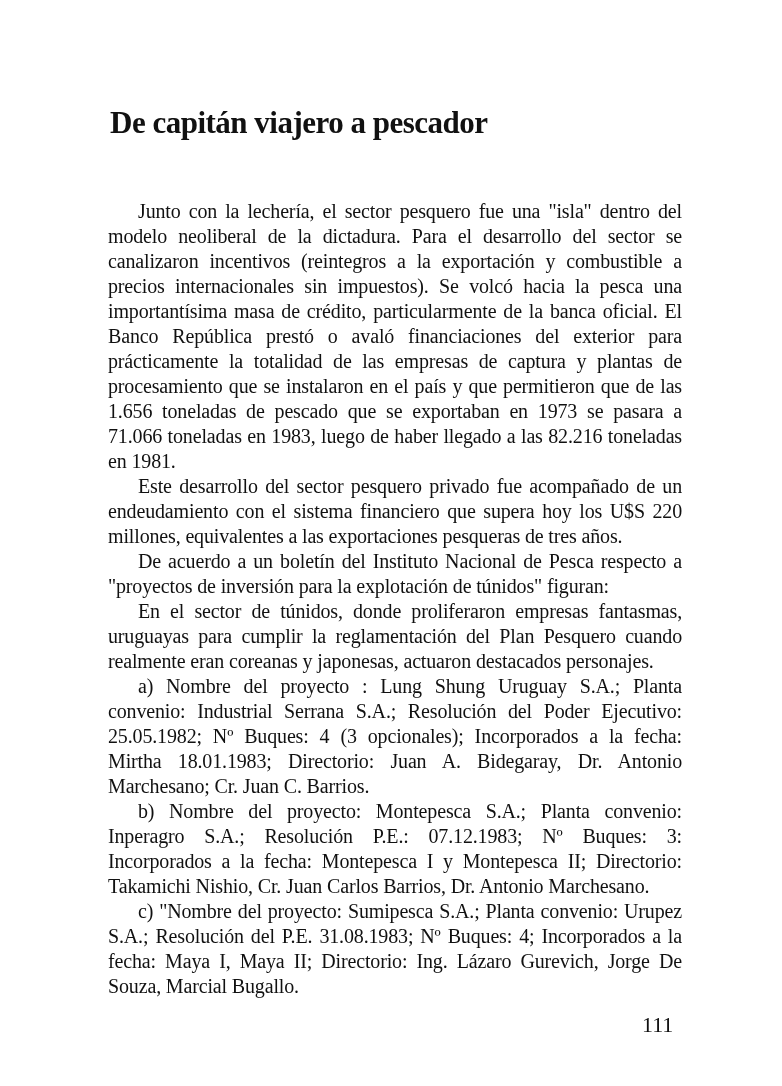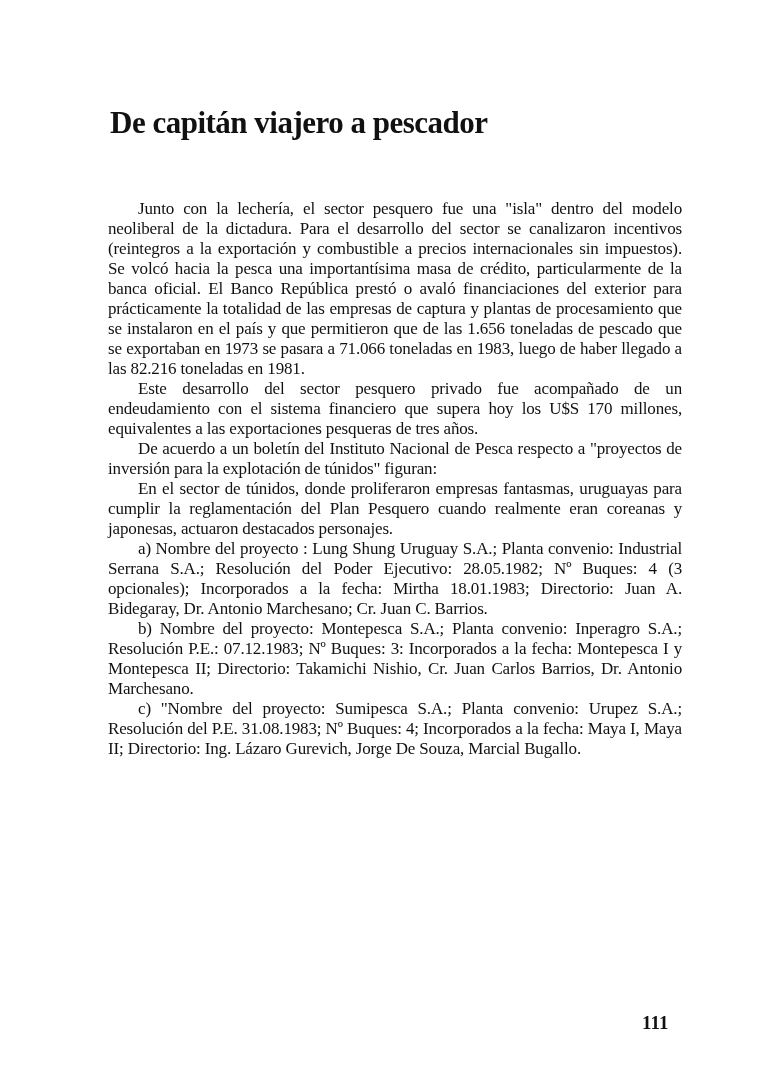--- a/index.html
+++ b/index.html
@@ -34,44 +34,44 @@
       white-space: nowrap;
     }
     .body-text {
       position: absolute;
       left: 108px;
       top: 199px;
       width: 574px;
     }
     .para {
       margin: 0;
-      font-size: 17px;
-      line-height: 20px;
+      font-size: 20px;
+      line-height: 25px;
       text-align: justify;
       text-indent: 30px;
       letter-spacing: -0.15px;
     }
     .page-number {
       position: absolute;
       left: 642px;
       top: 1012px;
-      font-size: 19px;
-      font-weight: bold;
+      font-size: 22px;
+      font-weight: normal;
     }
   </style>
 </head>
 <body>
 
 <div class="page">
   <h1 class="title">De capitán viajero a pescador</h1>
 
   <div class="body-text">
     <p class="para">Junto con la lechería, el sector pesquero fue una "isla" dentro del modelo neoliberal de la dictadura. Para el desarrollo del sector se canalizaron incentivos (reintegros a la exportación y combustible a precios internacionales sin impuestos). Se volcó hacia la pesca una importantísima masa de crédito, particularmente de la banca oficial. El Banco República prestó o avaló financiaciones del exterior para prácticamente la totalidad de las empresas de captura y plantas de procesamiento que se instalaron en el país y que permitieron que de las 1.656 toneladas de pescado que se exportaban en 1973 se pasara a 71.066 toneladas en 1983, luego de haber llegado a las 82.216 toneladas en 1981.</p>
-    <p class="para">Este desarrollo del sector pesquero privado fue acompañado de un endeudamiento con el sistema financiero que supera hoy los U$S 170 millones, equivalentes a las exportaciones pesqueras de tres años.</p>
+    <p class="para">Este desarrollo del sector pesquero privado fue acompañado de un endeudamiento con el sistema financiero que supera hoy los U$S 220 millones, equivalentes a las exportaciones pesqueras de tres años.</p>
     <p class="para">De acuerdo a un boletín del Instituto Nacional de Pesca respecto a "proyectos de inversión para la explotación de túnidos" figuran:</p>
     <p class="para">En el sector de túnidos, donde proliferaron empresas fantasmas, uruguayas para cumplir la reglamentación del Plan Pesquero cuando realmente eran coreanas y japonesas, actuaron destacados personajes.</p>
-    <p class="para">a) Nombre del proyecto : Lung Shung Uruguay S.A.; Planta convenio: Industrial Serrana S.A.; Resolución del Poder Ejecutivo: 28.05.1982; Nº Buques: 4 (3 opcionales); Incorporados a la fecha: Mirtha 18.01.1983; Directorio: Juan A. Bidegaray, Dr. Antonio Marchesano; Cr. Juan C. Barrios.</p>
+    <p class="para">a) Nombre del proyecto : Lung Shung Uruguay S.A.; Planta convenio: Industrial Serrana S.A.; Resolución del Poder Ejecutivo: 25.05.1982; Nº Buques: 4 (3 opcionales); Incorporados a la fecha: Mirtha 18.01.1983; Directorio: Juan A. Bidegaray, Dr. Antonio Marchesano; Cr. Juan C. Barrios.</p>
     <p class="para">b) Nombre del proyecto: Montepesca S.A.; Planta convenio: Inperagro S.A.; Resolución P.E.: 07.12.1983; Nº Buques: 3: Incorporados a la fecha: Montepesca I y Montepesca II; Directorio: Takamichi Nishio, Cr. Juan Carlos Barrios, Dr. Antonio Marchesano.</p>
     <p class="para">c) "Nombre del proyecto: Sumipesca S.A.; Planta convenio: Urupez S.A.; Resolución del P.E. 31.08.1983; Nº Buques: 4; Incorporados a la fecha: Maya I, Maya II; Directorio: Ing. Lázaro Gurevich, Jorge De Souza, Marcial Bugallo.</p>
   </div>
 
   <div class="page-number">111</div>
 </div>
 
 </body></html>

